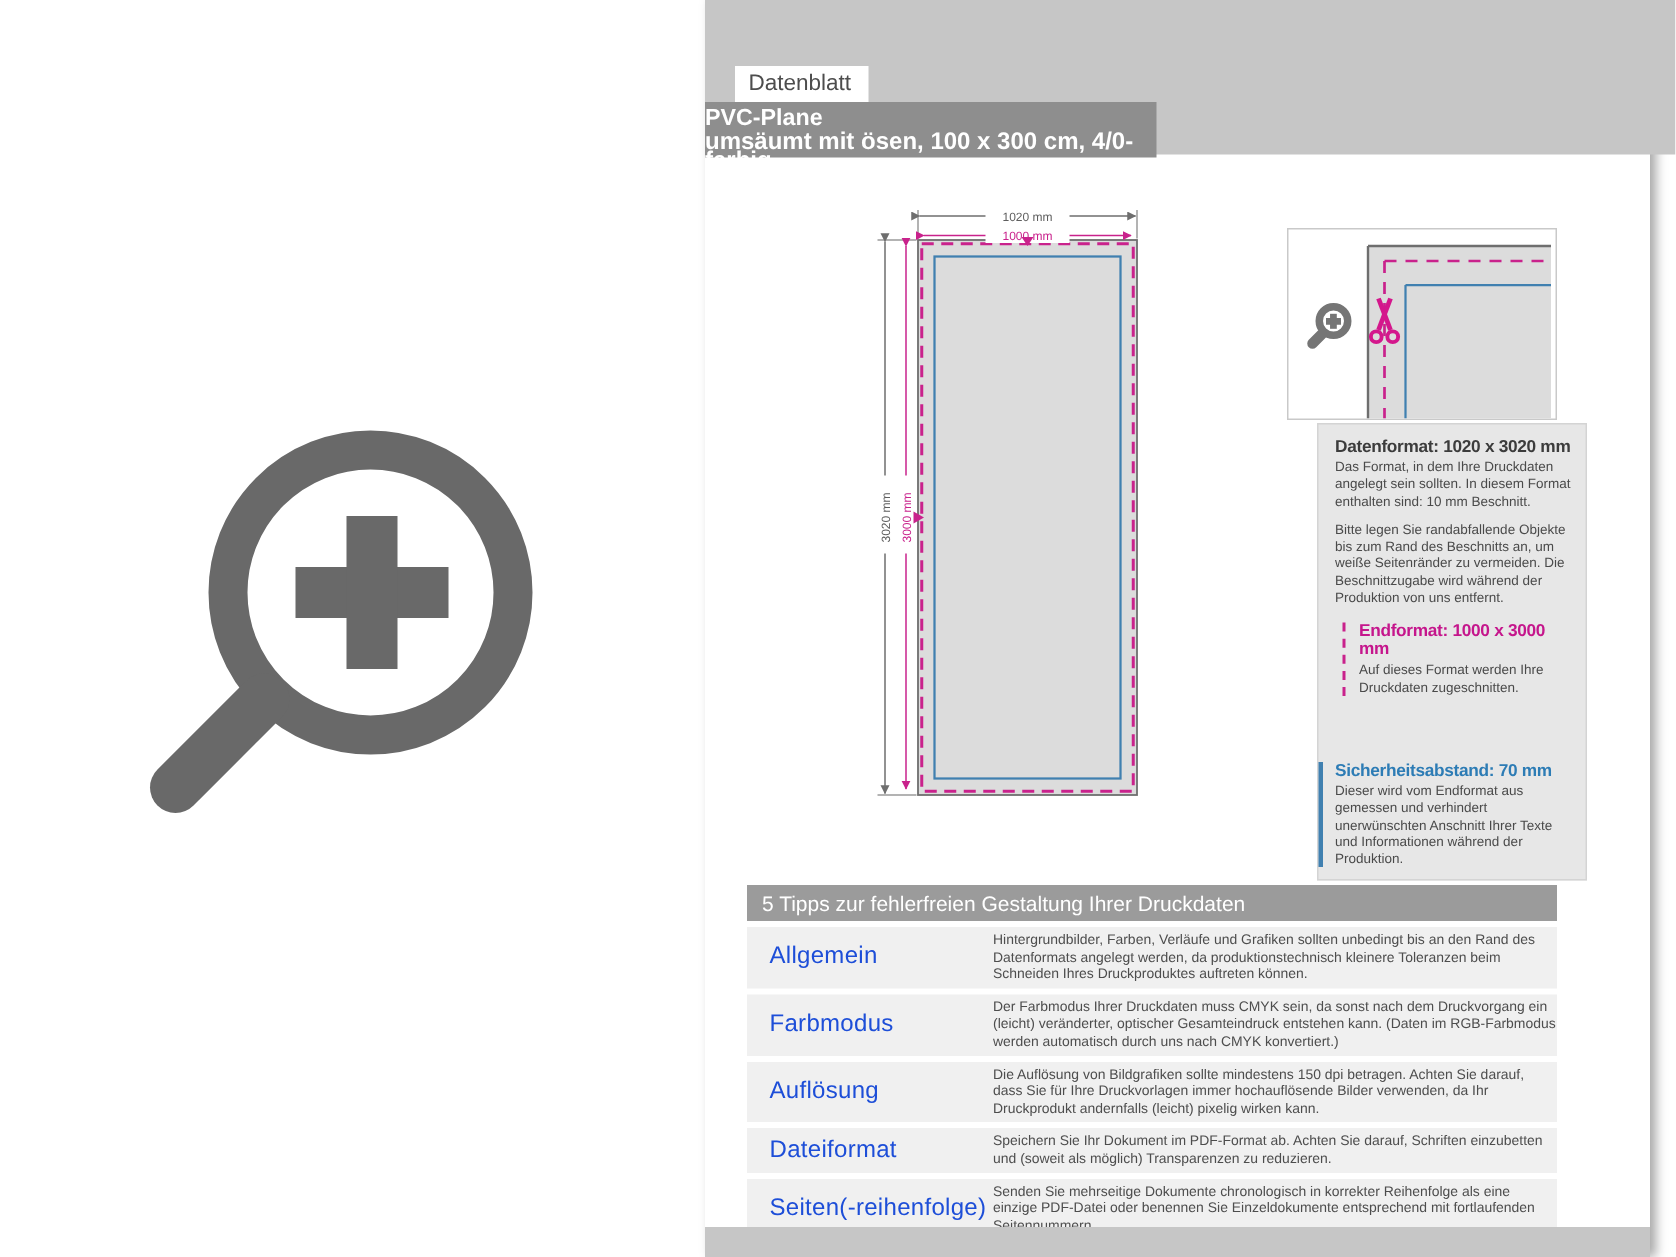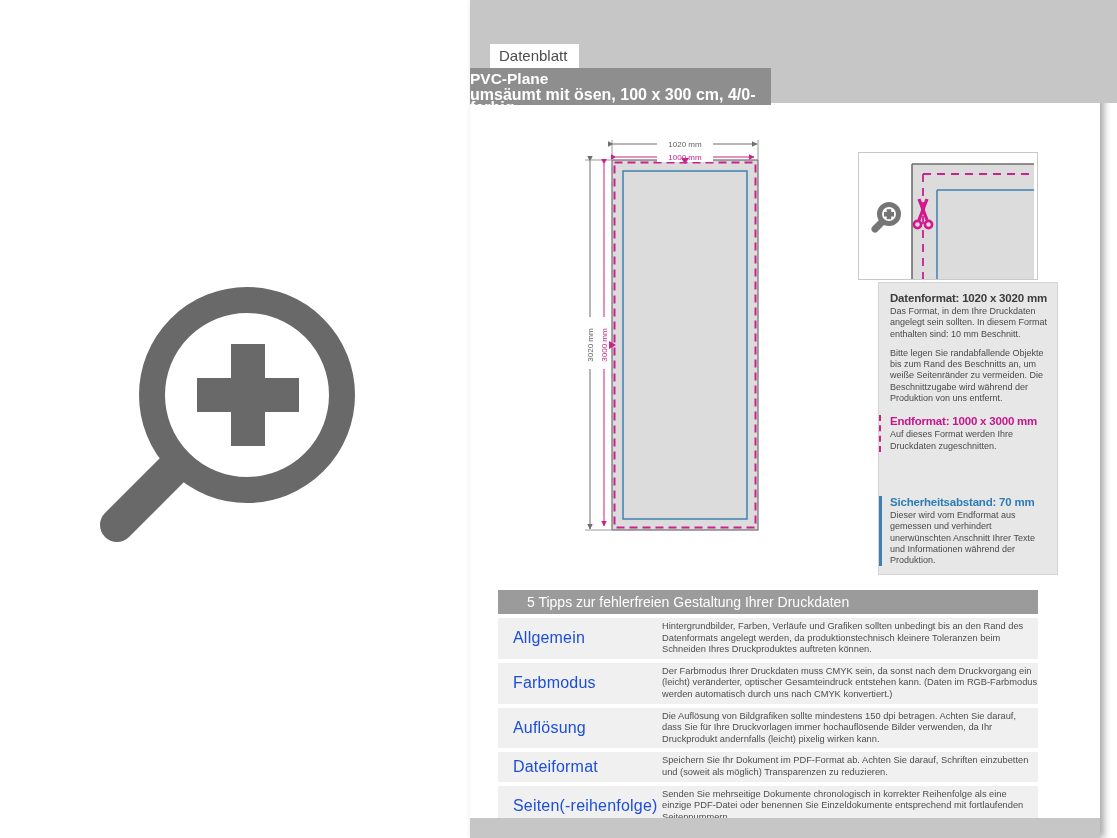--- a/index.html
+++ b/index.html
@@ -26,32 +26,32 @@
 
   
   .corner-box{position:absolute;left:388px;top:152px;width:180px;height:128px;background:#ffffff;
               border:1px solid #c9c9c9;box-sizing:border-box;}
 
   
   .info-box{position:absolute;left:408px;top:282px;width:180px;background:#e7e7e7;
             border:1px solid #d4d4d4;box-sizing:border-box;padding:9px 8px 8px 0;}
   .ib-sec{padding-left:11px;margin-bottom:11px;}
   .ib-sec:last-child{margin-bottom:0;}
-  .ib-sec.magenta{border-left:2px dashed #c9228c;padding-left:9px;}
+  .ib-sec.magenta{border-left:2px dashed #c9228c;padding-left:9px;margin-left:16px;}
   .ib-sec.blue{border-left:3px solid #4080b0;padding-left:8px;}
   .ib-head{font-size:11.5px;font-weight:bold;color:#3c3c3c;margin-bottom:2px;letter-spacing:-0.2px;}
   .ib-sec.magenta .ib-head{color:#c5168c;}
   .ib-sec.blue .ib-head{color:#2d7cb5;margin-top:44px;}
   .ib-sec p{margin:0 0 8px 0;font-size:9px;line-height:11.3px;color:#4a4a4a;}
   .ib-sec p:last-child{margin-bottom:0;}
 
   
   .tips{position:absolute;left:28px;top:590px;width:540px;}
   .tips-header{height:24px;background:#9b9b9b;color:#ffffff;font-size:14px;line-height:24px;
-               padding-left:29px;box-sizing:border-box;}
+               padding-left:10px;box-sizing:border-box;}
   .tip-row{display:flex;align-items:center;background:#f0f0f0;margin-top:4px;padding:3px 0;}
   .tip-label{width:164px;flex:none;padding-left:15px;box-sizing:border-box;
              font-size:16px;color:#1d4ed8;letter-spacing:0.2px;}
   .tip-text{flex:1;font-size:9.3px;line-height:11.6px;color:#4d4d4d;}
 
   .footer-band{position:absolute;left:0;top:818px;width:630px;height:20px;background:#c6c6c6;}
 </style>
 </head>
 <body>
 

